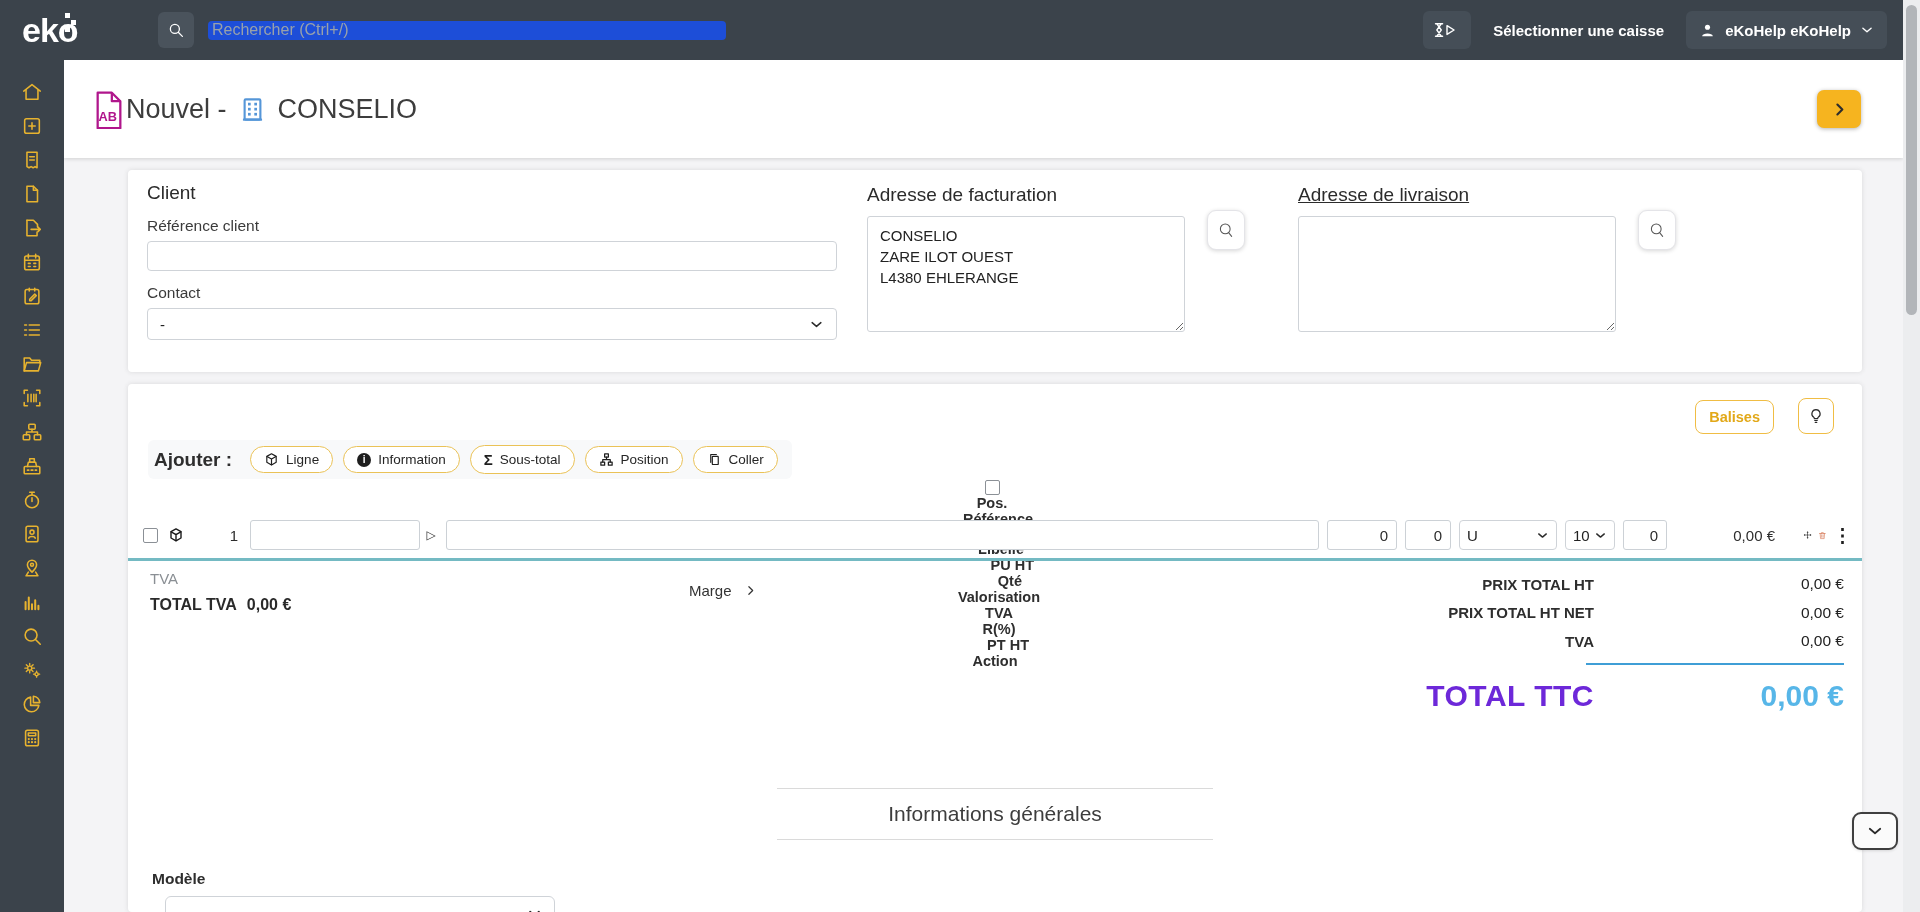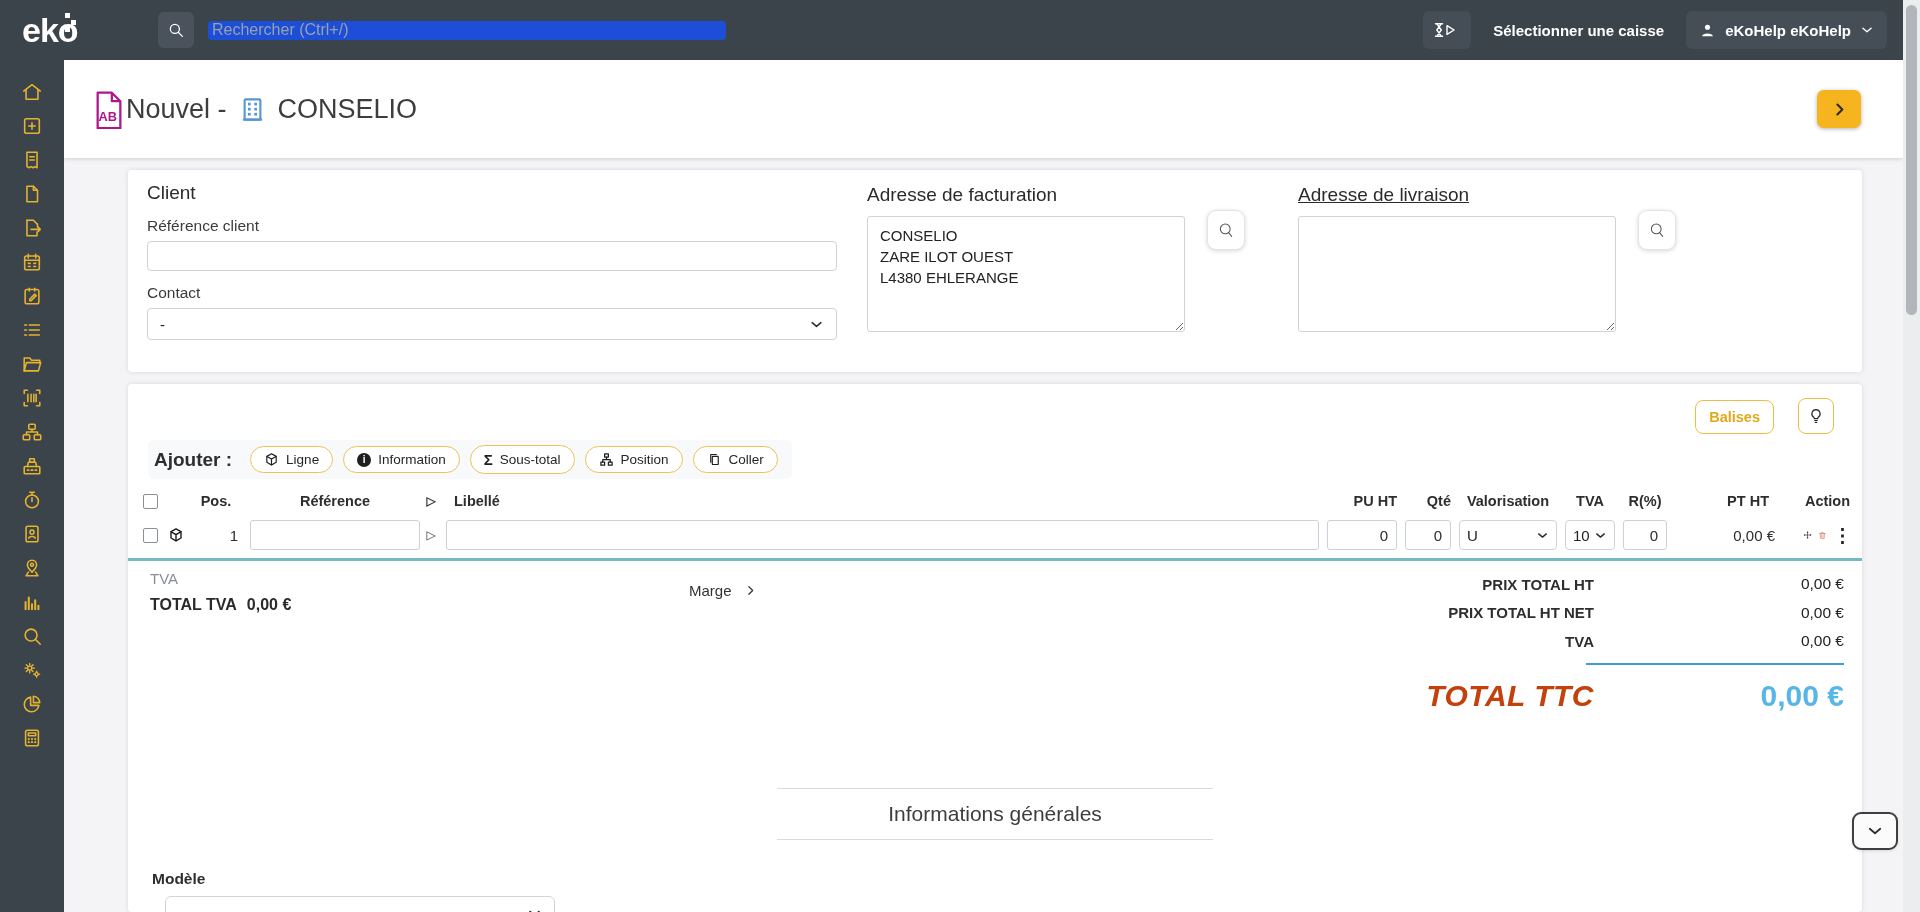--- a/index.html
+++ b/index.html
@@ -87,21 +87,21 @@
   .ajouter-label { font-weight:bold; font-size:19px; color:#2e2e2e; margin-right:8px; }
   .pill { display:flex; align-items:center; gap:7px; border:1px solid #eac257; border-radius:16px;
           background:#fff; padding:5px 13px; font-size:13.5px; color:#262626; cursor:pointer;
           font-family:"Liberation Sans", sans-serif; }
   .info-dot { width:14px; height:14px; border-radius:50%; background:#1e1e1e; color:#fff;
               font-size:10px; font-weight:bold; display:flex; align-items:center; justify-content:center; }
   .sigma { font-size:15px; font-weight:bold; color:#1e1e1e; }
 
   
   .thead, .trow { position:absolute; left:10px; right:10px; display:flex; align-items:center; }
-  .thead { top:104px; height:26px; font-weight:bold; font-size:14.5px; color:#2e2e2e; }
+  .thead { top:96px; height:26px; font-weight:bold; font-size:14.5px; color:#2e2e2e;flex-direction:column; }
   .trow  { top:134px; height:34px; font-size:15px; color:#2c2c2c; }
   .c-chk { width:30px; display:flex; align-items:center; padding-left:5px; }
   .c-cube{ width:26px; display:flex; align-items:center; }
   .c-pos { width:50px; text-align:right; padding-right:6px; }
   .c-ref { width:170px; margin-left:6px; text-align:center; }
   .c-arr { width:22px; text-align:center; color:#333; font-size:12px; }
   .c-lib { flex:1; margin-left:4px; }
   .c-pu  { width:70px; margin-left:8px; text-align:right; }
   .c-qte { width:46px; margin-left:8px; text-align:right; }
   .c-val { width:98px; margin-left:8px; text-align:center; }
@@ -126,21 +126,21 @@
            font-size:15px; color:#333; cursor:pointer; }
   .totals-right { position:absolute; top:186px; right:18px; width:470px; }
   .t-row { display:flex; justify-content:flex-end; align-items:center; height:28.5px; }
   .t-label { font-weight:bold; font-size:15px; color:#2e2e2e; }
   .t-val { width:250px; text-align:right; font-size:15.5px; color:#222; display:flex;
            justify-content:flex-end; align-items:center; gap:8px; }
   .remise-in { width:54px; height:24px; border:1px solid #d4d8dc; border-radius:3px; padding:0 6px;
                font-size:14px; text-align:right; font-family:"Liberation Sans", sans-serif; }
   .ttc-line { width:258px; margin-left:auto; border-top:2px solid #3f9ed6; margin-top:7px; }
   .ttc-row { margin-top:14px; display:flex; justify-content:flex-end; align-items:baseline; }
-  .ttc-label { font-size:30px; font-weight:bold; color:#c2410c; letter-spacing:.5px;font-style:italic; }
+  .ttc-label { font-size:30px; font-weight:bold; color:#6d28d9; letter-spacing:.5px; }
   .ttc-val { width:250px; text-align:right; font-size:30px; font-weight:bold; color:#57b6e8; }
 
   
   .ig { position:absolute; top:404px; left:649px; width:436px; text-align:center; }
   .ig hr { border:none; border-top:1px solid #dadada; }
   .ig h2 { font-size:21px; font-weight:400; color:#3d3d3d; margin:13px 0; }
   .modele { position:absolute; top:486px; left:24px; }
   .modele .fld-label { font-weight:bold; font-size:15.5px; color:#2e2e2e; }
   .modele-sel { width:390px; height:34px; margin-top:8px; margin-left:13px; border-radius:6px; }
 

